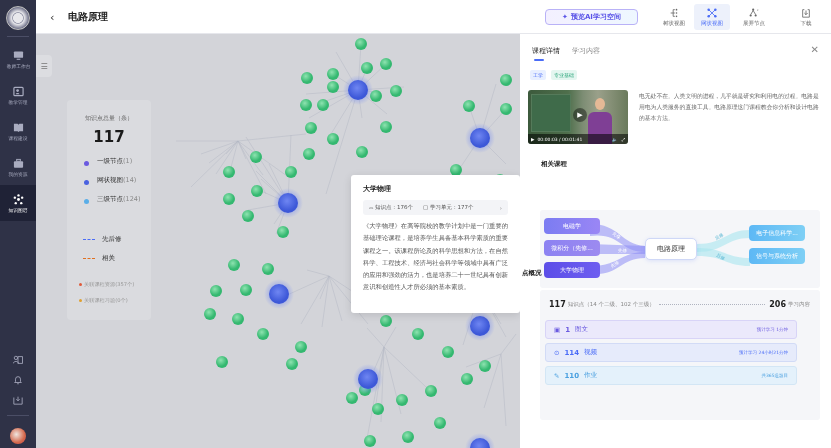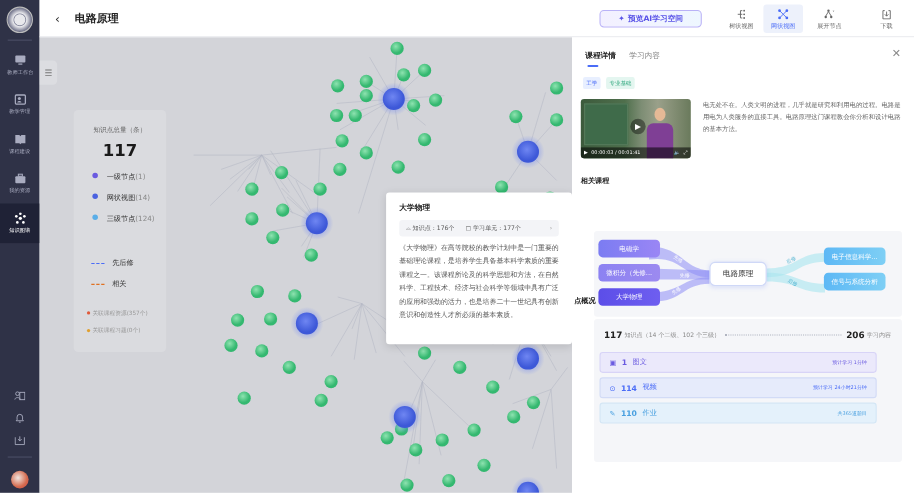--- a/index.html
+++ b/index.html
@@ -19,37 +19,37 @@
 .title{position:absolute;left:32px;top:10px;font-size:10px;font-weight:bold;color:#222}
 .ai-btn{position:absolute;left:509px;top:9px;width:93px;height:16px;border-radius:4px;border:1px solid #b9b2f7;background:linear-gradient(90deg,#f3f0ff,#eef7ff);color:#5a54e8;font-size:7px;font-weight:bold;display:flex;align-items:center;justify-content:center;gap:3px}
 .tool{position:absolute;top:4px;width:36px;height:26px;display:flex;flex-direction:column;align-items:center;justify-content:center;color:#666;font-size:5.5px;border-radius:3px}
 .tool.active{background:#edf1fb;color:#4a6cf7}
 .tool svg{width:10px;height:10px;margin-bottom:2px}
 .canvas{position:absolute;left:36px;top:34px;width:484px;height:414px;background:#d3d4d9;overflow:hidden}
 .collapse-btn{position:absolute;left:0;top:21px;width:16px;height:22px;background:#dcdde1;border-radius:0 4px 4px 0;display:flex;align-items:center;justify-content:center;color:#777;font-size:8px}
 .stats{position:absolute;left:31px;top:66px;width:84px;height:220px;background:#dadbdf;border-radius:4px}
 .stats .lbl{position:absolute;top:14px;width:100%;text-align:center;font-size:6px;color:#666}
 .stats .num{position:absolute;top:28px;width:100%;text-align:center;font-size:15px;font-weight:bold;color:#1a1a1a}
-.leg{position:absolute;left:17px;font-size:6.5px;color:#333;display:flex;align-items:flex-start;gap:8px}
+.leg{position:absolute;left:17px;font-size:6.5px;color:#333;display:flex;align-items:flex-end;gap:8px}
 .leg .dot{width:5px;height:5px;border-radius:50%}
 .leg .cnt{color:#888}
 .leg2{position:absolute;left:16px;font-size:6.5px;color:#333;display:flex;align-items:center;gap:7px}
 .leg2 .ln{width:12px;border-top:1px dashed;position:relative}
 .res{position:absolute;left:12px;font-size:5.2px;color:#999;display:flex;align-items:center;gap:2px}
 .res .d{width:3px;height:3px;border-radius:50%}
 .graph{position:absolute;left:0;top:0}
 .popup{position:absolute;left:315px;top:141px;width:169px;height:138px;background:#fff;border-radius:3px;box-shadow:0 2px 8px rgba(0,0,0,.12);padding:9px 12px}
 .popup h4{font-size:7px;font-weight:bold;color:#222}
 .popup .meta{margin-top:6px;height:15px;background:#f3f4f7;border-radius:3px;display:flex;align-items:center;padding:0 6px;font-size:5.5px;color:#555;gap:10px}
 .popup .meta .chev{margin-left:auto;color:#999}
 .popup p{margin-top:5px;font-size:6.3px;line-height:12.3px;color:#555;text-align:justify}
 .panel{position:absolute;left:520px;top:34px;width:311px;height:414px;background:#fff}
 .tabs{position:absolute;left:12px;top:12px;display:flex;gap:12px;font-size:7px}
 .tab{color:#888}
-.tab.active{color:#222;font-weight:bold;position:relative}
+.tab.active{color:#222;font-weight:normal;position:relative}
 .tab.active:after{content:"";position:absolute;left:2px;bottom:-5px;width:10px;height:2px;background:#4a6cf7;border-radius:1px}
 .close{position:absolute;right:12px;top:10px;font-size:10px;color:#888}
 .tags{position:absolute;left:10px;top:36px;display:flex;gap:5px}
 .tagx{font-size:5px;padding:2px 3px;border-radius:2px}
 .video{position:absolute;left:8px;top:56px;width:100px;height:54px;border-radius:3px;overflow:hidden;background:linear-gradient(90deg,#3c5a3c 0,#4f6f4c 40%,#7d8d74 55%,#9aa08a 70%,#6a7a5c 100%)}
 .board{position:absolute;left:3px;top:4px;width:40px;height:38px;background:#3f6b4a;border:1px solid #557a5a}
 .person{position:absolute;left:60px;top:8px;width:24px;height:46px}
 .person .head{position:absolute;left:7px;top:0;width:10px;height:12px;border-radius:50%;background:#e5b996}
 .person .body{position:absolute;left:0;top:14px;width:24px;height:32px;background:#7f3f95;border-radius:6px 6px 0 0}
 .vbar{position:absolute;left:0;bottom:0;width:100%;height:10px;background:rgba(0,0,0,.55);color:#fff;font-size:4.5px;display:flex;align-items:center;padding:0 3px;gap:3px}
@@ -341,21 +341,21 @@
     <div class="play-c">▶</div>
     <div class="vbar">
       <span>▶</span>
       <span>00:00:03 / 00:01:41</span>
       <span style="margin-left:auto">🔈</span>
       <span>⤢</span>
     </div>
   </div>
   <div class="desc">电无处不在。人类文明的进程，几乎就是研究和利用电的过程。电路是用电为人类服务的直接工具。电路原理这门课程教会你分析和设计电路的基本方法。</div>
 
-  <div class="sec-title" style="left:8px;top:126px">相关课程</div>
+  <div class="sec-title" style="left:21px;top:126px">相关课程</div>
   <div class="rel">
     <svg width="280" height="78" style="position:absolute;left:0;top:0">
       <path d="M50 14 C80 14,80 34,105 36 L105 42 C80 42,80 22,50 26Z" fill="#8d8cf5" opacity=".55"></path>
       <path d="M50 34 L105 36 L105 44 L50 44Z" fill="#8d8cf5" opacity=".55"></path>
       <path d="M50 56 C80 56,80 42,105 42 L105 48 C80 48,80 66,50 64Z" fill="#8d8cf5" opacity=".55"></path>
       <path d="M157 34 C185 34,185 20,210 20 L210 28 C185 28,185 42,157 42Z" fill="#a8e6ef" opacity=".6"></path>
       <path d="M157 38 C185 38,185 48,210 48 L210 56 C185 56,185 46,157 46Z" fill="#a8e6ef" opacity=".6"></path>
       <text x="72" y="24" font-size="4.5" fill="#fff" transform="rotate(35 72 24)">先修</text>
       <text x="78" y="42" font-size="4.5" fill="#fff">先修</text>
       <text x="72" y="58" font-size="4.5" fill="#fff" transform="rotate(-35 72 58)">先修</text>

